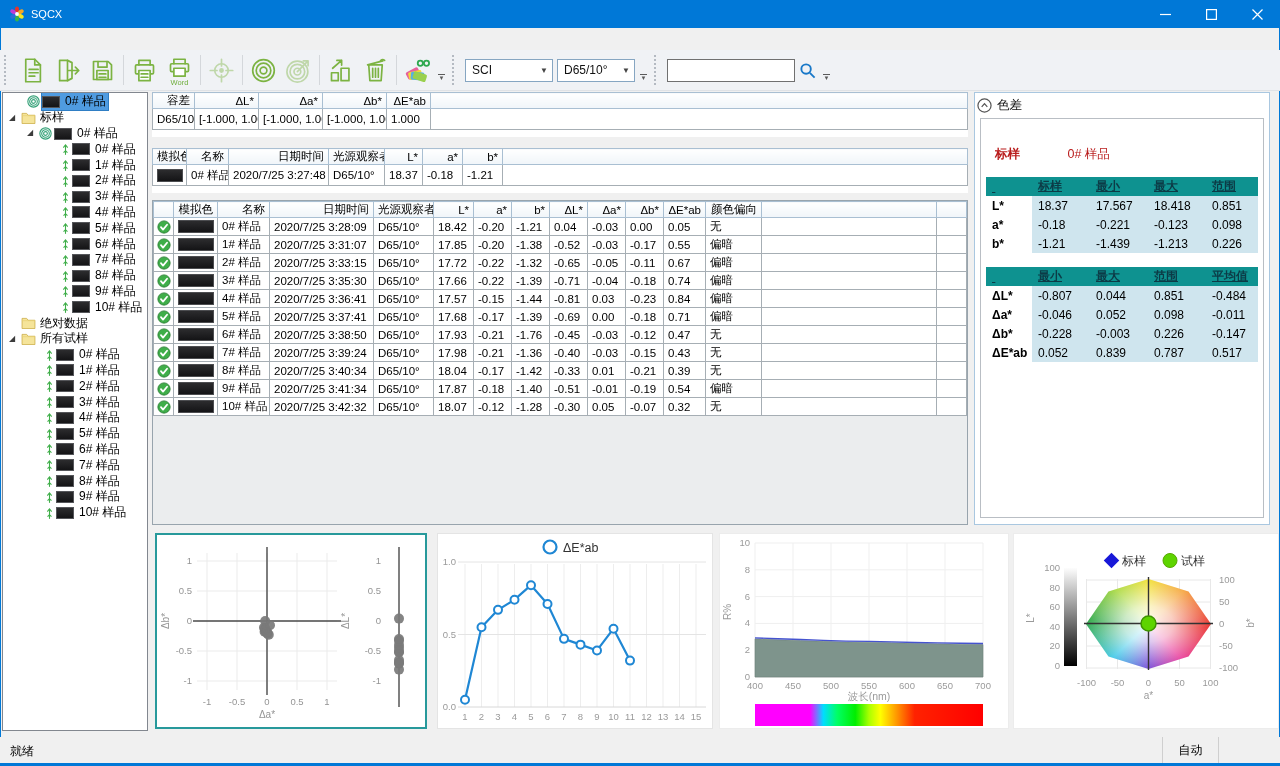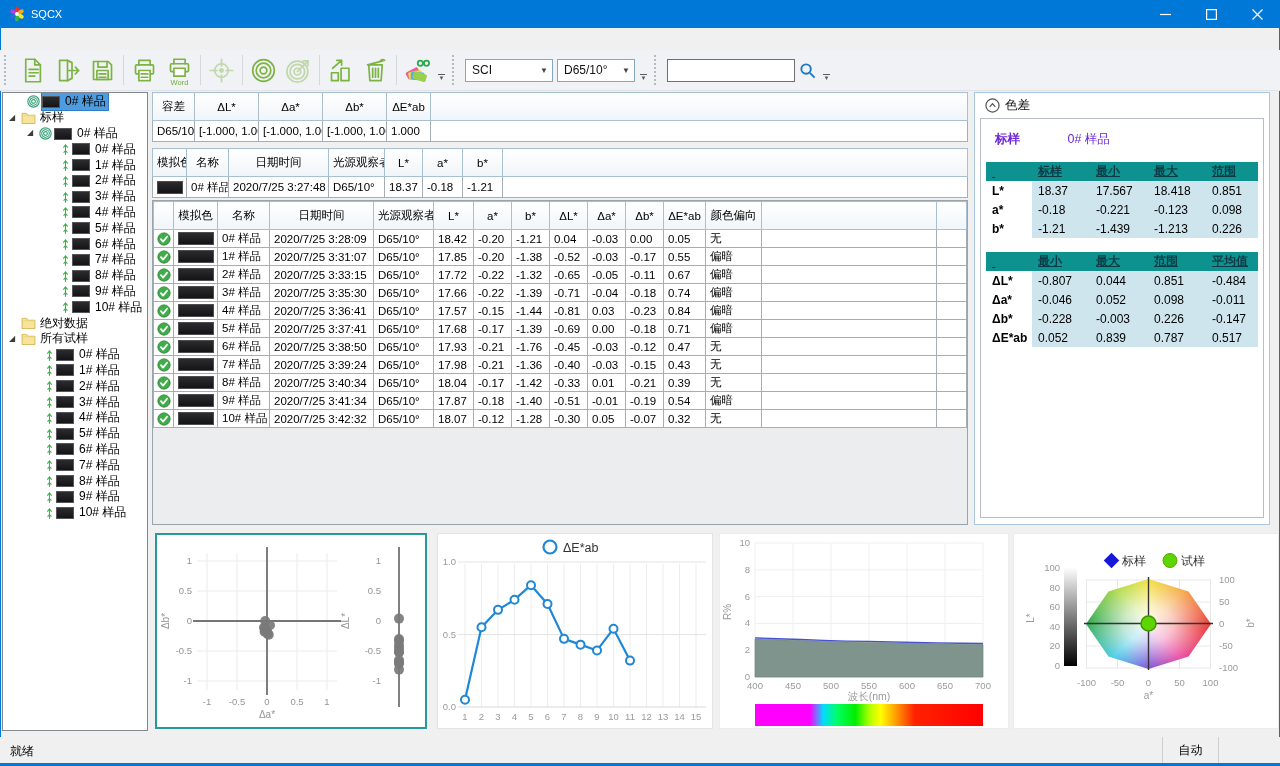--- a/index.html
+++ b/index.html
@@ -44,34 +44,34 @@
   .tree-row { height:15.8px; display:flex; align-items:center; white-space:nowrap; color:#000; }
   .tree-exp { width:12px; font-size:8px; color:#3c3c3c; text-align:left; flex:none; line-height:10px; }
   .tree-ico { flex:none; display:flex; margin-right:2px; }
   .tree-sw { flex:none; width:18px; height:12px; background:linear-gradient(#2c2c2e,#141416); border:1px solid #55565a; margin-right:3px; }
   .tree-label { padding:0 2px; }
   .tree-row.selected .hl { background:#4f9be0; outline:1px solid #2f7ec4; }
 
   
   .wrap { position:absolute; background:#fff; }
   table.grid { border-collapse:collapse; table-layout:fixed; width:100%; font-size:11.5px; color:#000; background:#fff; }
-  table.grid th { font-weight:normal; text-align:center; padding:6px 4px; height:14px;
+  table.grid th { font-weight:normal; text-align:right; padding:0 4px; height:14px;
                   background:linear-gradient(#ffffff,#f0f5f9); border:1px solid #a9bfd2; white-space:nowrap; overflow:hidden; }
   table.grid td { padding:0 4px; height:21px; border:1px solid #a6aeb4; background:#fff; white-space:nowrap; overflow:hidden; }
   #smpWrap { background:#ebedee; border:1px solid #98a4ad; overflow:hidden; }
   #smpWrap table.grid td { height:18px; }
   .swatch { height:13px; background:linear-gradient(#2c2c2e,#141416); border:1px solid #4c4d50; }
 
   
   .right-panel { position:absolute; left:974px; top:92px; width:296px; height:433px; background:#fff; border:1px solid #a9c7e0; }
-  .rp-header { height:24px; display:flex; align-items:center; padding-left:10px; font-size:12.5px; color:#111; }
+  .rp-header { height:24px; display:flex; align-items:center; padding-left:2px; font-size:12.5px; color:#111; }
   .rp-header .rp-title { margin-left:5px; }
   .rp-box { position:absolute; left:5px; top:25px; width:284px; height:400px; border:1px solid #b9bec4; background:#fff; }
   .rp-sub { text-align:center; font-weight:bold; font-size:12.5px; margin-top:12px; color:#000; }
-  .rp-std { margin:12px 0 0 14px; font-size:12.5px; color:#6d28d9; }
+  .rp-std { margin:27px 0 0 14px; font-size:12.5px; color:#b91c1c; }
   .rp-std .rp-std-l { font-weight:bold; }
   .rp-std .rp-std-v { margin-left:44px; }
   table.rp-table { border-collapse:collapse; table-layout:fixed; width:272px; margin:14px 5px 0 5px; font-size:12px; color:#000; }
   table.rp-table th { background:#0e9290; color:#0c3b46; font-weight:bold; text-decoration:underline; text-align:left;
                       height:19px; padding:0 2px 0 6px; }
   table.rp-table td { height:19px; padding:0 2px 0 6px; background:#cfe5ee; }
   table.rp-table td.lbl { background:#fff; font-weight:bold; }
 
   
   .chart { position:absolute; top:533px; height:196px; background:#fff; }

